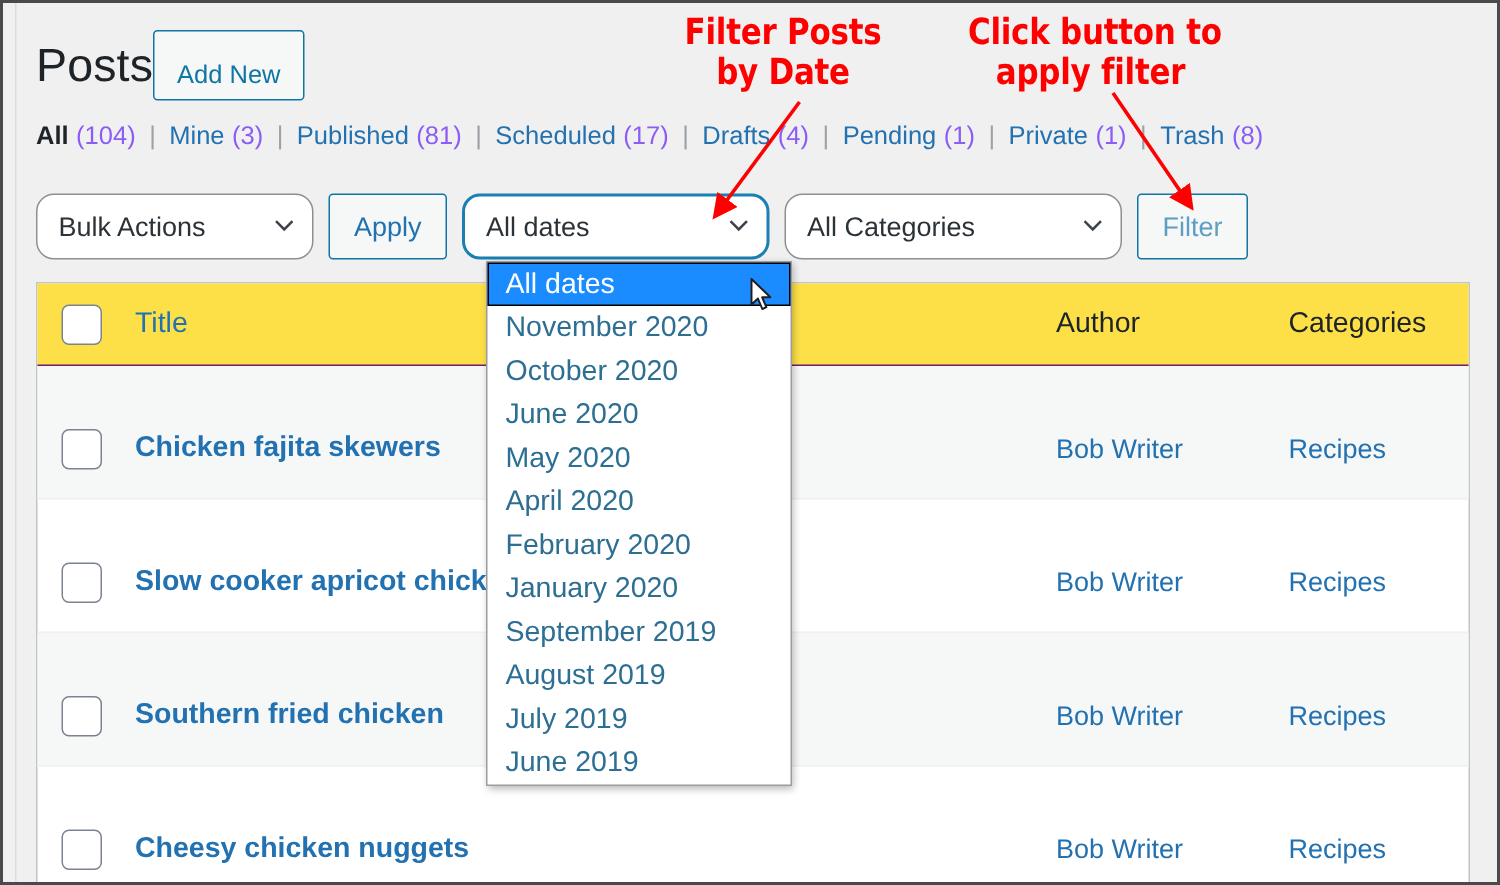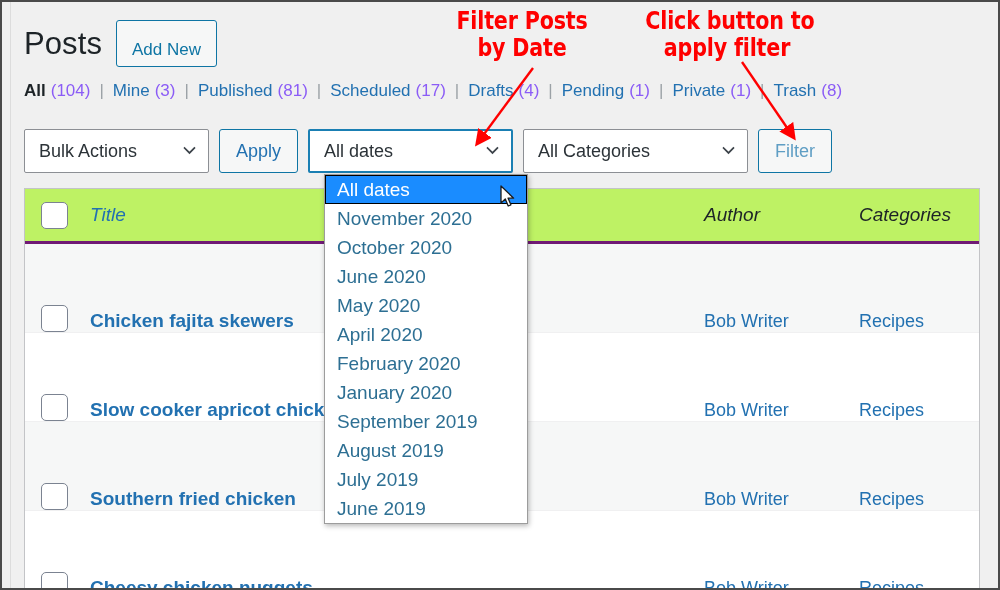--- a/index.html
+++ b/index.html
@@ -27,21 +27,20 @@
     background: #f0f0f0;
     border-right: 1px solid #dcdcdc;
   }
 
   
   .page-head {
     position: absolute;
     left: 22px; top: 18px;
     display: flex;
     align-items: center;
-    gap: 14px;
   }
   .page-title {
     font-size: 31px;
     font-weight: 400;
     color: #1d2327;
     line-height: 1;
     letter-spacing: .1px;
   }
   .add-new-btn {
     display: inline-block;
@@ -77,21 +76,21 @@
     left: 22px; top: 127px;
     display: flex;
     align-items: center;
     gap: 10px;
   }
   .wp-select {
     position: relative;
     box-sizing: border-box;
     height: 44px;
     border: 1.6px solid #8c8f94;
-    border-radius: 2px;
+    border-radius: 12px;
     background: #fff;
     color: #2c3338;
     font-size: 18px;
     display: flex;
     align-items: center;
     padding: 0 38px 0 14px;
     cursor: pointer;
   }
   .wp-select .chev {
     position: absolute;
@@ -162,29 +161,28 @@
     left: 22px; top: 186px;
     width: 956px;
     box-sizing: border-box;
     background: #fff;
     border: 1px solid #c3c4c7;
     border-bottom: none;
     z-index: 10;
   }
   .tbl-row {
     display: flex;
-    align-items: flex-end;
+    align-items: center;
     box-sizing: border-box;
   }
   .tbl-head {
     height: 55px;
     align-items: center;
-    border-bottom: 3px solid #701a75;
-    background: #bef264;
-    font-style: italic;
+    border-bottom: 1px solid #701a75;
+    background: #fde047;
   }
   .tbl-body-row { height: 89px; border-bottom: 1px solid #f0f0f1; }
   .tbl-body-row.striped { background: #f6f7f7; }
   .tbl-body-row .cell { padding-top: 22px; }
 
   .cell { box-sizing: border-box; }
   .c-check { width: 62px; padding-left: 16px; flex: 0 0 62px; }
   .c-title { flex: 1 1 auto; padding-left: 3px; }
   .c-author { flex: 0 0 155px; }
   .c-cats  { flex: 0 0 120px; }

